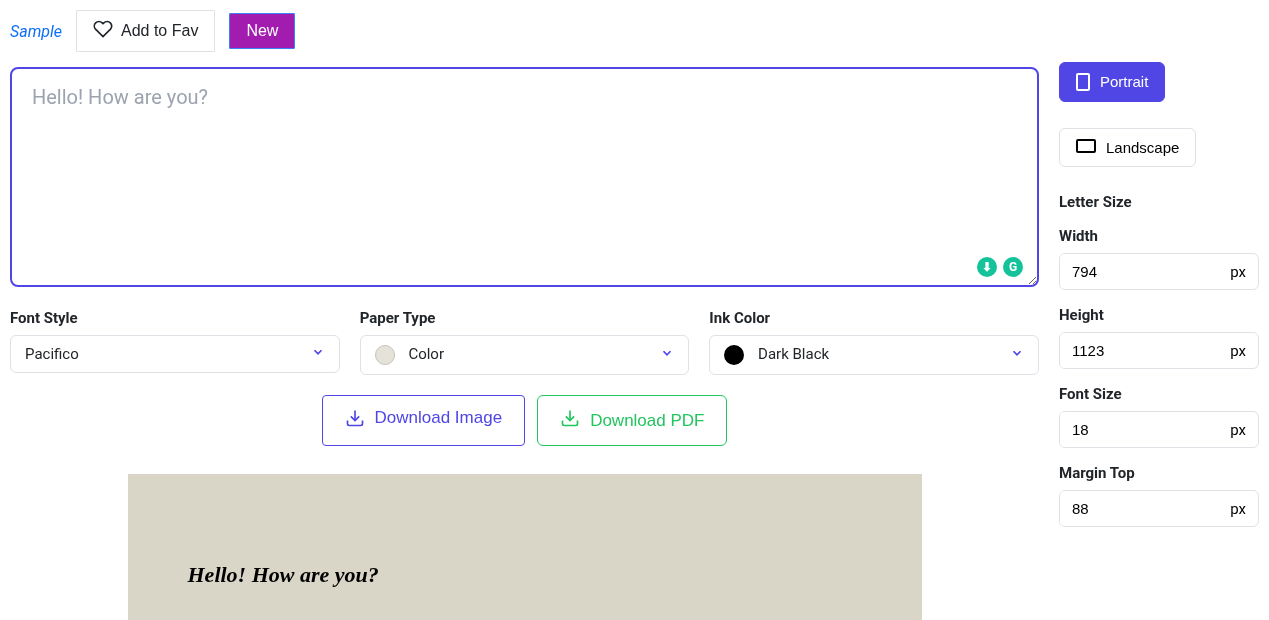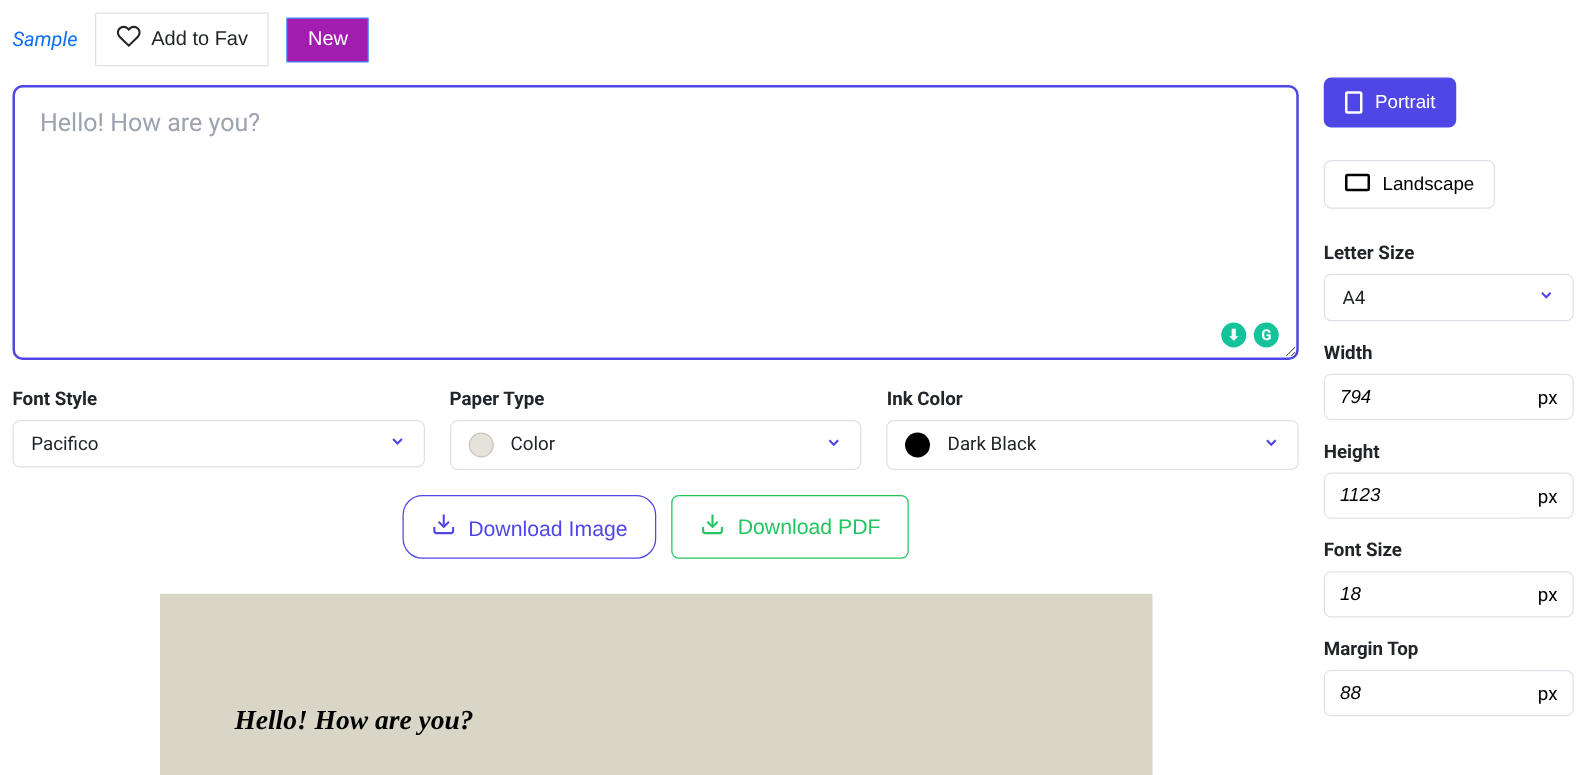--- a/index.html
+++ b/index.html
@@ -20,27 +20,27 @@
 .g-circle { width: 20px; height: 20px; border-radius: 50%; background: #15c39a; display: inline-flex; align-items: center; justify-content: center; color: #fff; font-size: 12px; font-weight: bold; }
 .controls-row { display: flex; gap: 20px; margin-bottom: 20px; }
 .control { flex: 1; }
 .control label { display: block; font-weight: 700; font-size: 15px; margin-bottom: 8px; color: #212529; }
 .select { width: 100%; display: flex; align-items: center; justify-content: space-between; border: 1px solid #dee2e6; border-radius: 6px; padding: 9px 14px; font-size: 15px; cursor: pointer; background: #fff; }
 .swatch { width: 20px; height: 20px; border-radius: 50%; display: inline-block; margin-right: 10px; vertical-align: middle; }
 .swatch-pearl { background: #e5e2da; border: 1px solid #c7c3b9; }
 .swatch-black { background: #000; }
 .chevron { color: #4f46e5; }
 .download-row { display: flex; justify-content: center; gap: 12px; margin-bottom: 28px; }
-.btn-outline-blue { border: 1px solid #4f46e5; color: #4f46e5; background: #fff; padding: 12px 22px; font-size: 17px; border-radius: 16px; display: inline-flex; align-items: flex-end; gap: 10px; cursor: pointer; }
+.btn-outline-blue { border: 1px solid #4f46e5; color: #4f46e5; background: #fff; padding: 12px 22px; font-size: 17px; border-radius: 4px; display: inline-flex; align-items: flex-start; gap: 10px; cursor: pointer; }
 .btn-outline-green { border: 1px solid #22c55e; color: #22c55e; background: #fff; padding: 12px 22px; font-size: 17px; border-radius: 6px; display: inline-flex; align-items: center; gap: 10px; cursor: pointer; }
 .preview { background: #d9d6c8; width: 794px; margin: 0 auto; height: 160px; padding: 88px 60px 0; font-family: "Brush Script MT", "Segoe Script", cursive; font-size: 22px; color: #000; font-weight: bold; font-style: italic; }
 .sidebar .section { margin-bottom: 16px; }
 .sidebar label { display: block; font-weight: 700; font-size: 15px; margin-bottom: 8px; }
 .input-group { display: flex; align-items: center; border: 1px solid #dee2e6; border-radius: 6px; overflow: hidden; }
-.input-group input { border: none; padding: 9px 12px; font-size: 15px; flex: 1; outline: none; width: 100%; font-style: italic; }
+.input-group input { border: none; padding: 9px 12px; font-size: 15px; flex: 1; outline: none; width: 100%; }
 .input-suffix { color: #000000; padding: 0 12px; font-size: 15px; }
 .orient-btn { display: inline-flex; align-items: flex-start; gap: 10px; padding: 10px 16px; border: 1px solid #dee2e6; border-radius: 6px; background: #fff; font-size: 15px; cursor: pointer; margin-bottom: 10px; }
 .orient-btn.active { background: #4f46e5; color: #fff; border-color: #4f46e5; }
 .orient-portrait-icon { width: 14px; height: 18px; border: 2px solid currentColor; border-radius: 2px; display: inline-block; }
 .orient-landscape-icon { width: 20px; height: 14px; border: 2px solid currentColor; border-radius: 2px; display: inline-block; }
 .heart-icon svg { width: 20px; height: 20px; }
 .dl-icon svg { width: 20px; height: 20px; }
 </style>
 </head>
 <body>
@@ -148,28 +148,20 @@
       </button>
     </div>
     <div class="section">
       <button class="orient-btn">
         <span class="orient-landscape-icon"></span>
         <span>Landscape</span>
       </button>
     </div>
     <div class="section">
       <label>Letter Size</label>
-      <div class="select">
-        <span>A4</span>
-        <span class="chevron">
-          <svg width="14" height="14" viewBox="0 0 24 24" fill="none" stroke="currentColor" stroke-width="3">
-              <polyline points="6 9 12 15 18 9"></polyline>
-            </svg>
-        </span>
-      </div>
     </div>
     <div class="section">
       <label>Width</label>
       <div class="input-group">
         <input type="text" value="794" style="">
         <span class="input-suffix">px</span>
       </div>
     </div>
     <div class="section">
       <label>Height</label>

